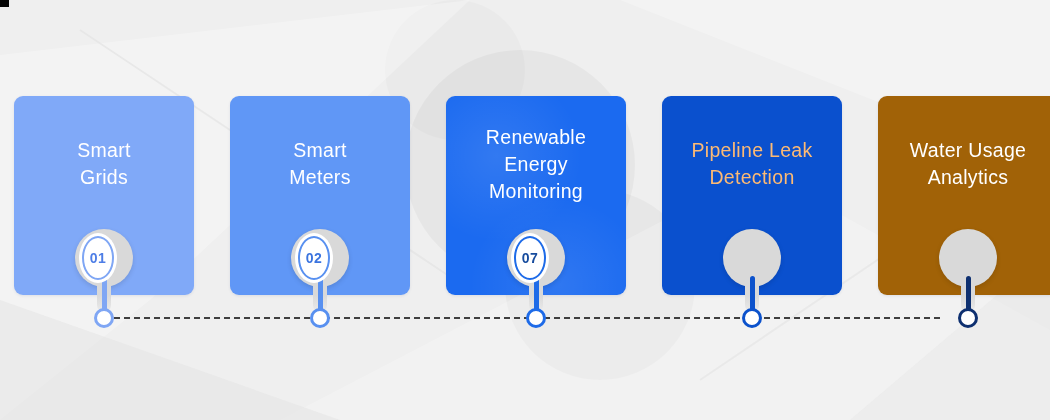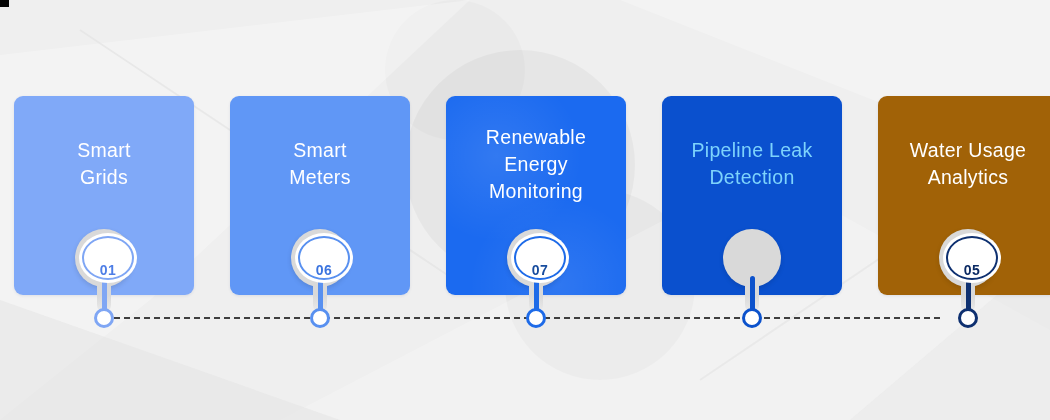--- a/index.html
+++ b/index.html
@@ -50,25 +50,25 @@
   .badge-stem-outer {
     position: absolute; left: 83px; top: 178px; width: 14px; height: 38px;
     background: linear-gradient(#D9D9D9 55%, #EAEAEA);
     border-radius: 0 0 7px 7px;
   }
   .badge-stem {
     position: absolute; left: 87.5px; top: 180px; width: 5px; height: 36px;
     border-radius: 3px;
   }
   .num-circle {
-    position: absolute; left: 68px; top: 140px; width: 52px; height: 44px;
+    position: absolute; left: 68px; top: 140px; width: 32px; height: 44px;
     background: #FFFFFF; border-radius: 50%;
     border: 2px solid;                 
     box-shadow: 0 0 0 3px #FFFFFF;     
-    display: flex; align-items: flex-end; justify-content: center;
+    display: flex; align-items: center; justify-content: center;
   }
   .num { font-size: 14px; font-weight: 700; letter-spacing: 0.5px; }
   .dot {
     position: absolute; left: 80px; top: 212px; width: 20px; height: 20px;
     background: #FFFFFF; border-radius: 50%;
     border: 3px solid; 
   }
 </style>
 </head>
 <body>
@@ -110,21 +110,21 @@
 
   <div class="item">
     <div class="card" style="background-color: rgb(96, 151, 246);">
       <div class="title" style="color: rgb(255, 255, 255);">Smart
 Meters</div>
     </div>
     <div class="badge-ring"></div>
     <div class="badge-stem-outer"></div>
     <div class="badge-stem" style="background-color: rgb(88, 144, 240);"></div>
     <div class="num-circle" style="border-color: rgb(88, 144, 240);">
-      <span class="num" style="color: rgb(59, 116, 223);">06</span>
+      <span class="num" style="color: rgb(59, 116, 223);">02</span>
     </div>
     <div class="dot" style="border-color: rgb(88, 144, 240);"></div>
   </div>
 
   <div class="item">
     <div class="card" style="background-color: rgb(27, 106, 240);">
       <div class="title" style="color: rgb(255, 255, 255);">Renewable
 Energy
 Monitoring</div>
     </div>
@@ -132,36 +132,33 @@
     <div class="badge-stem-outer"></div>
     <div class="badge-stem" style="background-color: rgb(30, 107, 232);"></div>
     <div class="num-circle" style="border-color: rgb(30, 107, 232);">
       <span class="num" style="color: rgb(23, 76, 158);">07</span>
     </div>
     <div class="dot" style="border-color: rgb(30, 107, 232);"></div>
   </div>
 
   <div class="item">
     <div class="card" style="background-color: rgb(10, 80, 206);">
-      <div class="title" style="color: #7dd3fc;">Pipeline Leak
+      <div class="title" style="color: #fdba74;">Pipeline Leak
 Detection</div>
     </div>
     <div class="badge-ring"></div>
     <div class="badge-stem-outer"></div>
     <div class="badge-stem" style="background-color: rgb(12, 82, 204);"></div>
     <div class="dot" style="border-color: rgb(12, 82, 204);"></div>
   </div>
 
   <div class="item">
     <div class="card" style="background-color: #a16207;">
       <div class="title" style="color: rgb(255, 255, 255);">Water Usage
 Analytics</div>
     </div>
     <div class="badge-ring"></div>
     <div class="badge-stem-outer"></div>
     <div class="badge-stem" style="background-color: rgb(14, 48, 112);"></div>
-    <div class="num-circle" style="border-color: rgb(14, 48, 112);">
-      <span class="num" style="color: rgb(11, 42, 99);">05</span>
-    </div>
     <div class="dot" style="border-color: rgb(14, 48, 112);"></div>
   </div>
 
 </div>
 
 </body></html>

